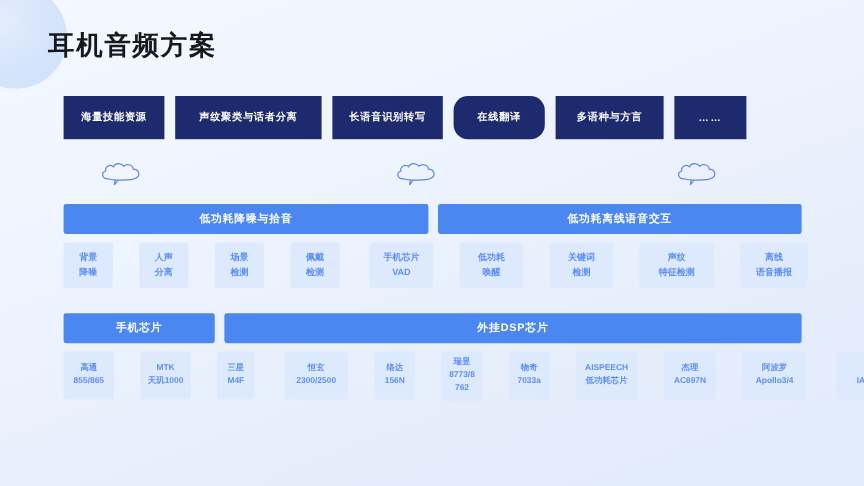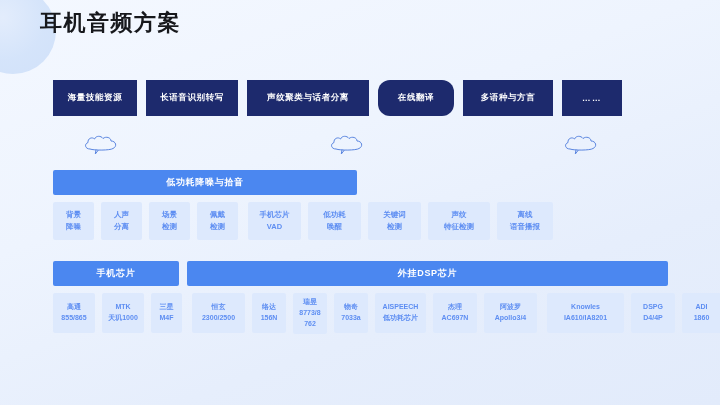--- a/index.html
+++ b/index.html
@@ -16,21 +16,21 @@
     position:absolute; left:-30px; top:-12px; width:86px; height:86px;
     border-radius:50%;
     background:radial-gradient(circle at 38% 34%, #e2ecfc 0%, #d3e3fa 55%, #cfe0f9 100%);
     opacity:.95;
   }
   .cloud{ position:absolute; }
   .cloud svg{ display:block; }
 
   
   .page-title{
-    position:absolute; left:40px; top:12px;
+    position:absolute; left:40px; top:27px;
     font-size:22px; font-weight:bold; color:#17181c;
     letter-spacing:1.5px; line-height:1;
   }
 
   
   .cap-row{
     position:absolute; left:53px; top:80px; width:615px; height:36px;
     display:flex; gap:9px; align-items:stretch;
   }
   .cap-btn{
@@ -51,21 +51,21 @@
     position:absolute; left:53px; width:615px;
   }
   .band-heads{ display:flex; gap:8px; }
   .band-head{
     background:#4b87f0; color:#ffffff;
     height:25px; display:flex; align-items:center; justify-content:center;
     font-size:9px; font-weight:bold; letter-spacing:.7px;
     border-radius:2px;
     text-align:center;
   }
-  .band-cells{ display:flex; gap:7px; margin-top:7px;align-items:center; }
+  .band-cells{ display:flex; gap:22px; margin-top:7px;align-items:center; }
   .cell{
     background:#dde9fd; color:#5e8ef2;
     border-radius:2px;
     display:flex; flex-direction:column; align-items:center; justify-content:center;
     font-size:7.5px; font-weight:bold; line-height:1.55; text-align:center;
     padding:4px 2px; min-height:38px;
   }
   .cell span{ display:block; white-space:nowrap; }
 
   
@@ -125,30 +125,31 @@
   <svg width="38" height="24" viewBox="0 0 38 24">
     <path d="M8 16 C3 16 2 11 6 9.5 C5.5 5.5 10 3.5 12.5 6 C14 2.5 19 2.5 21 5.5 C24 3 29 4.5 29 8 C34 8 35.5 13.5 31 15.5 C28 17.5 12 17.5 8 16 Z" fill="none" stroke="#5b86e0" stroke-width="1"></path>
     <path d="M14 16.5 L13.3 21 L16.4 17" fill="none" stroke="#5b86e0" stroke-width="1"></path>
   </svg>
 </div>
 
 <div class="page-title">耳机音频方案</div>
 
 <div class="cap-row">
   <div class="cap-btn w1">海量技能资源</div>
+  <div class="cap-btn w3">声纹聚类与话者分离</div>
   <div class="cap-btn w2">长语音识别转写</div>
-  <div class="cap-btn w3">声纹聚类与话者分离</div>
   <div class="cap-btn w4">在线翻译</div>
   <div class="cap-btn w5">多语种与方言</div>
   <div class="cap-btn w6">……</div>
 </div>
 
 <div class="band" id="band1">
   <div class="band-heads">
     <div class="band-head h-a">低功耗降噪与拾音</div>
+    <div class="band-head h-b">低功耗离线语音交互</div>
   </div>
   <div class="band-cells">
     <div class="cell c1">
       <span>背景</span>
       <span>降噪</span>
     </div>
     <div class="cell c3">
       <span>人声</span>
       <span>分离</span>
     </div>

